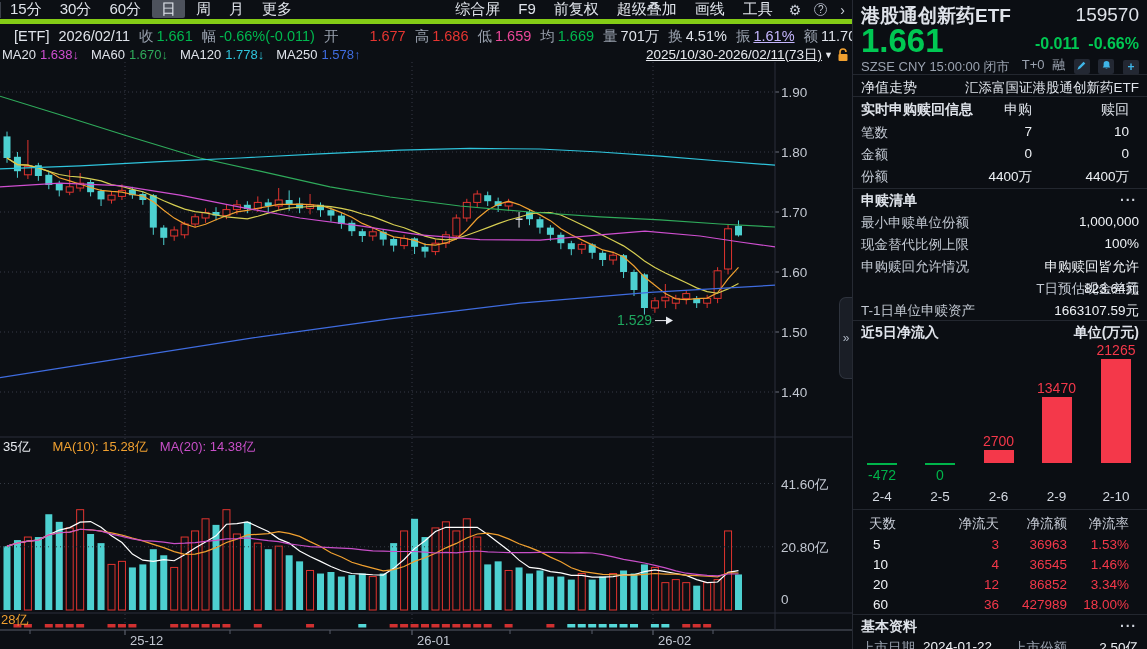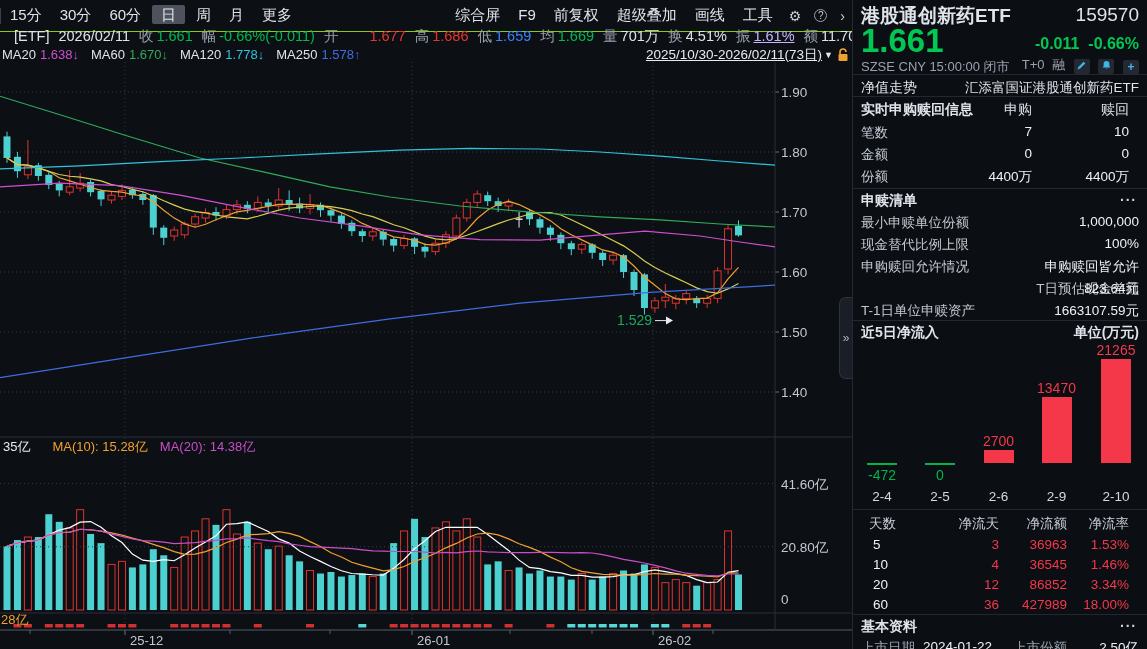--- a/index.html
+++ b/index.html
@@ -1,21 +1,21 @@
 <!DOCTYPE html>
 <html><head>
 <meta charset="utf-8">
 <style>
   html,body{margin:0;padding:0;background:#06080c;}
   *{box-sizing:border-box;}
   #screen{position:relative;width:1147px;height:649px;background:#0c0f14;overflow:hidden;
           font-family:"Liberation Sans","DejaVu Sans",sans-serif;color:#dfe3ea;}
   
-  #toolbar{position:absolute;left:0;top:0;width:852px;height:32px;display:flex;align-items:center;
-           font-size:15px;border-bottom:1px solid #84cc16;}
+  #toolbar{position:absolute;left:0;top:0;width:852px;height:24px;display:flex;align-items:center;
+           font-size:15px;border-bottom:5px solid #84cc16;}
   .tabsep{width:1px;height:16px;background:#3a3f49;}
   .ttab{padding:1px 9px;white-space:nowrap;cursor:pointer;}
   .ttab.active{background:#4d525c;border-radius:2px;margin:0 2px;}
   #toolspacer{flex:1;}
   .ticon{padding:0 7px;color:#c9ced8;font-size:14px;}
   
   #infobar{position:absolute;left:14px;top:26px;width:850px;height:20px;display:flex;align-items:center;
            font-size:14.5px;white-space:nowrap;overflow:hidden;}
   .ib-item{margin-right:9px;}
   .ib-l{color:#98a0ad;margin-right:3px;}
@@ -78,21 +78,21 @@
     <span class="ticon">›</span>
   </div>
 
   <div id="infobar">
       <span class="ib-item"><span style="color: rgb(223, 227, 234);">[ETF]</span></span>
       <span class="ib-item"><span style="color: rgb(223, 227, 234);">2026/02/11</span></span>
       <span class="ib-item"><span class="ib-l">收</span><span style="color: rgb(0, 184, 79);">1.661</span></span>
       <span class="ib-item"><span class="ib-l">幅</span><span style="color: rgb(0, 184, 79);">-0.66%(-0.011)</span></span>
       <span class="ib-item"><span class="ib-l">开</span><span style="color: rgb(230, 53, 49); margin-left: 28px;">1.677</span></span>
       <span class="ib-item"><span class="ib-l">高</span><span style="color: rgb(230, 53, 49);">1.686</span></span>
-      <span class="ib-item"><span class="ib-l">低</span><span style="color: #3b82f6;">1.659</span></span>
+      <span class="ib-item"><span class="ib-l">低</span><span style="color: #ec4899;">1.659</span></span>
       <span class="ib-item"><span class="ib-l">均</span><span style="color: rgb(0, 184, 79);">1.669</span></span>
       <span class="ib-item"><span class="ib-l">量</span><span style="color: rgb(223, 227, 234);">701万</span></span>
       <span class="ib-item"><span class="ib-l">换</span><span style="color: rgb(223, 227, 234);">4.51%</span></span>
       <span class="ib-item"><span class="ib-l">振</span><span style="color: #c4b5fd; text-decoration: underline;">1.61%</span></span>
       <span class="ib-item"><span class="ib-l">额</span><span style="color: rgb(223, 227, 234);">11.70亿</span></span>
       <span id="wp-badge">WP</span>
     </div>
 
   <div id="mabar">
     <span id="ma-items"><span class="ma-item"><span class="ma-l">MA20</span><span style="color: rgb(207, 79, 208);">1.638↓</span></span><span class="ma-item"><span class="ma-l">MA60</span><span style="color: rgb(47, 170, 91);">1.670↓</span></span><span class="ma-item"><span class="ma-l">MA120</span><span style="color: rgb(47, 196, 220);">1.778↓</span></span><span class="ma-item"><span class="ma-l">MA250</span><span style="color: rgb(63, 108, 224);">1.578↑</span></span></span>

